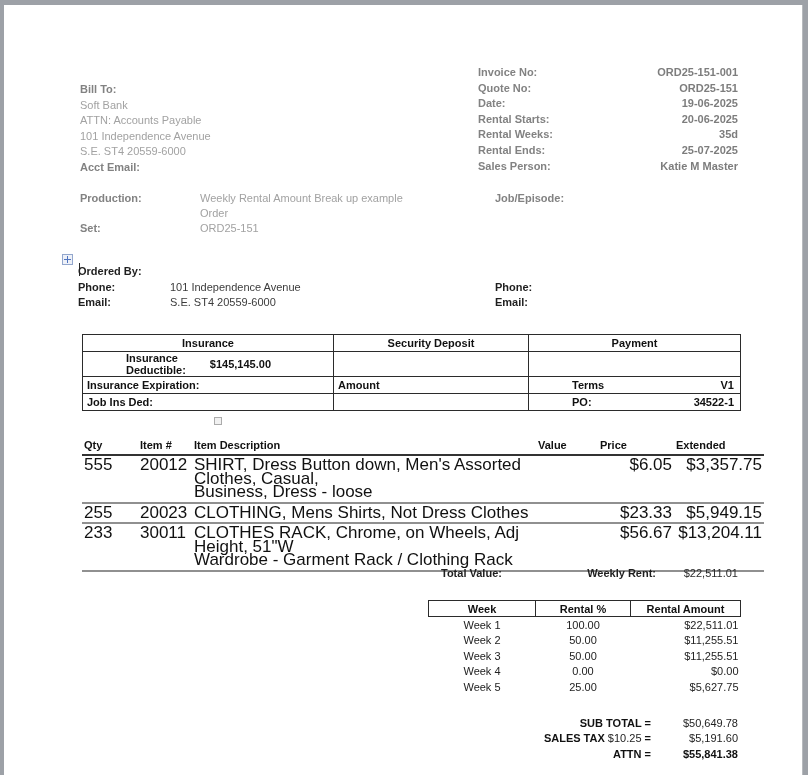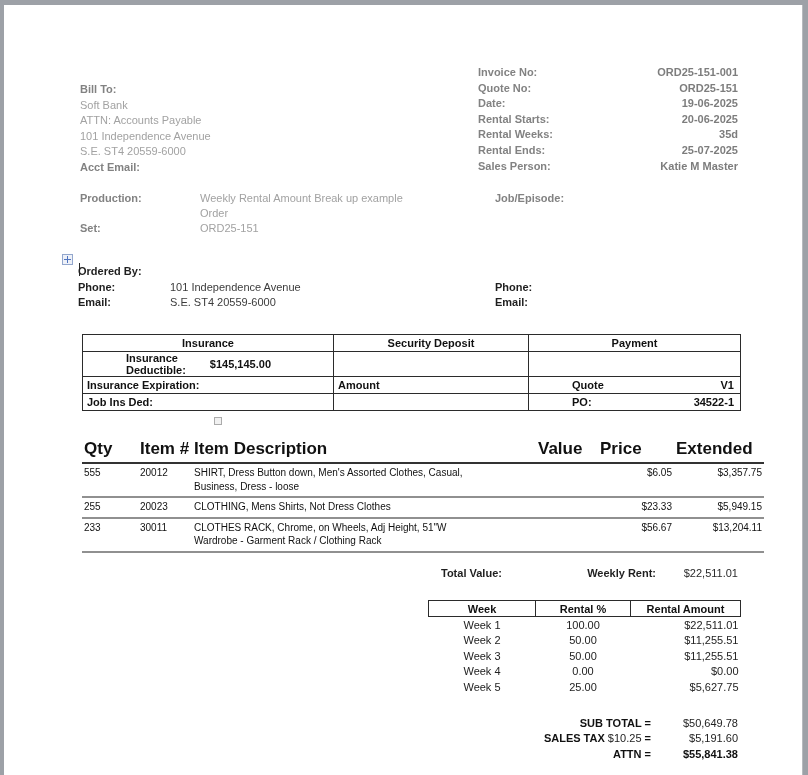--- a/index.html
+++ b/index.html
@@ -61,22 +61,22 @@
   table.ins .flexcell{display:flex;align-items:center;margin-left:39px;}
   table.ins .dedval{margin-left:auto;padding-right:58px;text-align:center;}
   table.ins .rval{margin-left:auto;padding-right:2px;}
 
   
   .anchor-sq{left:210px;top:412px;width:6px;height:6px;border:1px solid #ababab;background:#f1f1f1;}
 
   
   .itemstable{left:78px;top:433px;}
   table.items{border-collapse:collapse;table-layout:fixed;width:658px;}
-  table.items th{font-size:17px;color:#111;border-bottom:2px solid #333333;padding:1px 2px 3px 2px;text-align:left;vertical-align:bottom;}
-  table.items td{font-size:10px;color:#111;border-bottom:2px solid #909090;padding:2px 2px 3px 2px;vertical-align:top;line-height:13.5px;}
+  table.items th{font-size:11px;color:#111;border-bottom:2px solid #333333;padding:1px 2px 3px 2px;text-align:left;vertical-align:bottom;}
+  table.items td{font-size:17px;color:#111;border-bottom:2px solid #909090;padding:2px 2px 3px 2px;vertical-align:top;line-height:13.5px;}
   .col-qty{width:52px;}  .col-item{width:50px;}  .col-desc{width:340px;margin-left:42px;}
   .col-value{width:58px;} .col-price{width:72px;} .col-ext{width:86px;}
   th.col-qty,td.cell-qty{padding-left:8px;}
   th.col-value{text-align:center;}
   th.col-price,td.cell-price,th.col-ext,td.cell-ext{text-align:right;}
   th.col-ext,td.cell-ext{padding-right:2px;}
 
   
   .totalsline{left:437px;top:562px;width:297px;display:flex;align-items:baseline;}
   .totalsline .wr{margin-left:auto;font-weight:bold;}
@@ -197,21 +197,21 @@
         </div>
             </td>
         <td></td>
         <td></td>
       </tr>
       <tr>
         <td><span>Insurance Expiration:</span></td>
         <td><span>Amount</span></td>
         <td>
               <div class="flexcell">
-          <span>Quote</span>
+          <span>Terms</span>
           <span class="rval">V1</span>
         </div>
             </td>
       </tr>
       <tr>
         <td><span>Job Ins Ded:</span></td>
         <td></td>
         <td>
               <div class="flexcell">
           <span>PO:</span>

